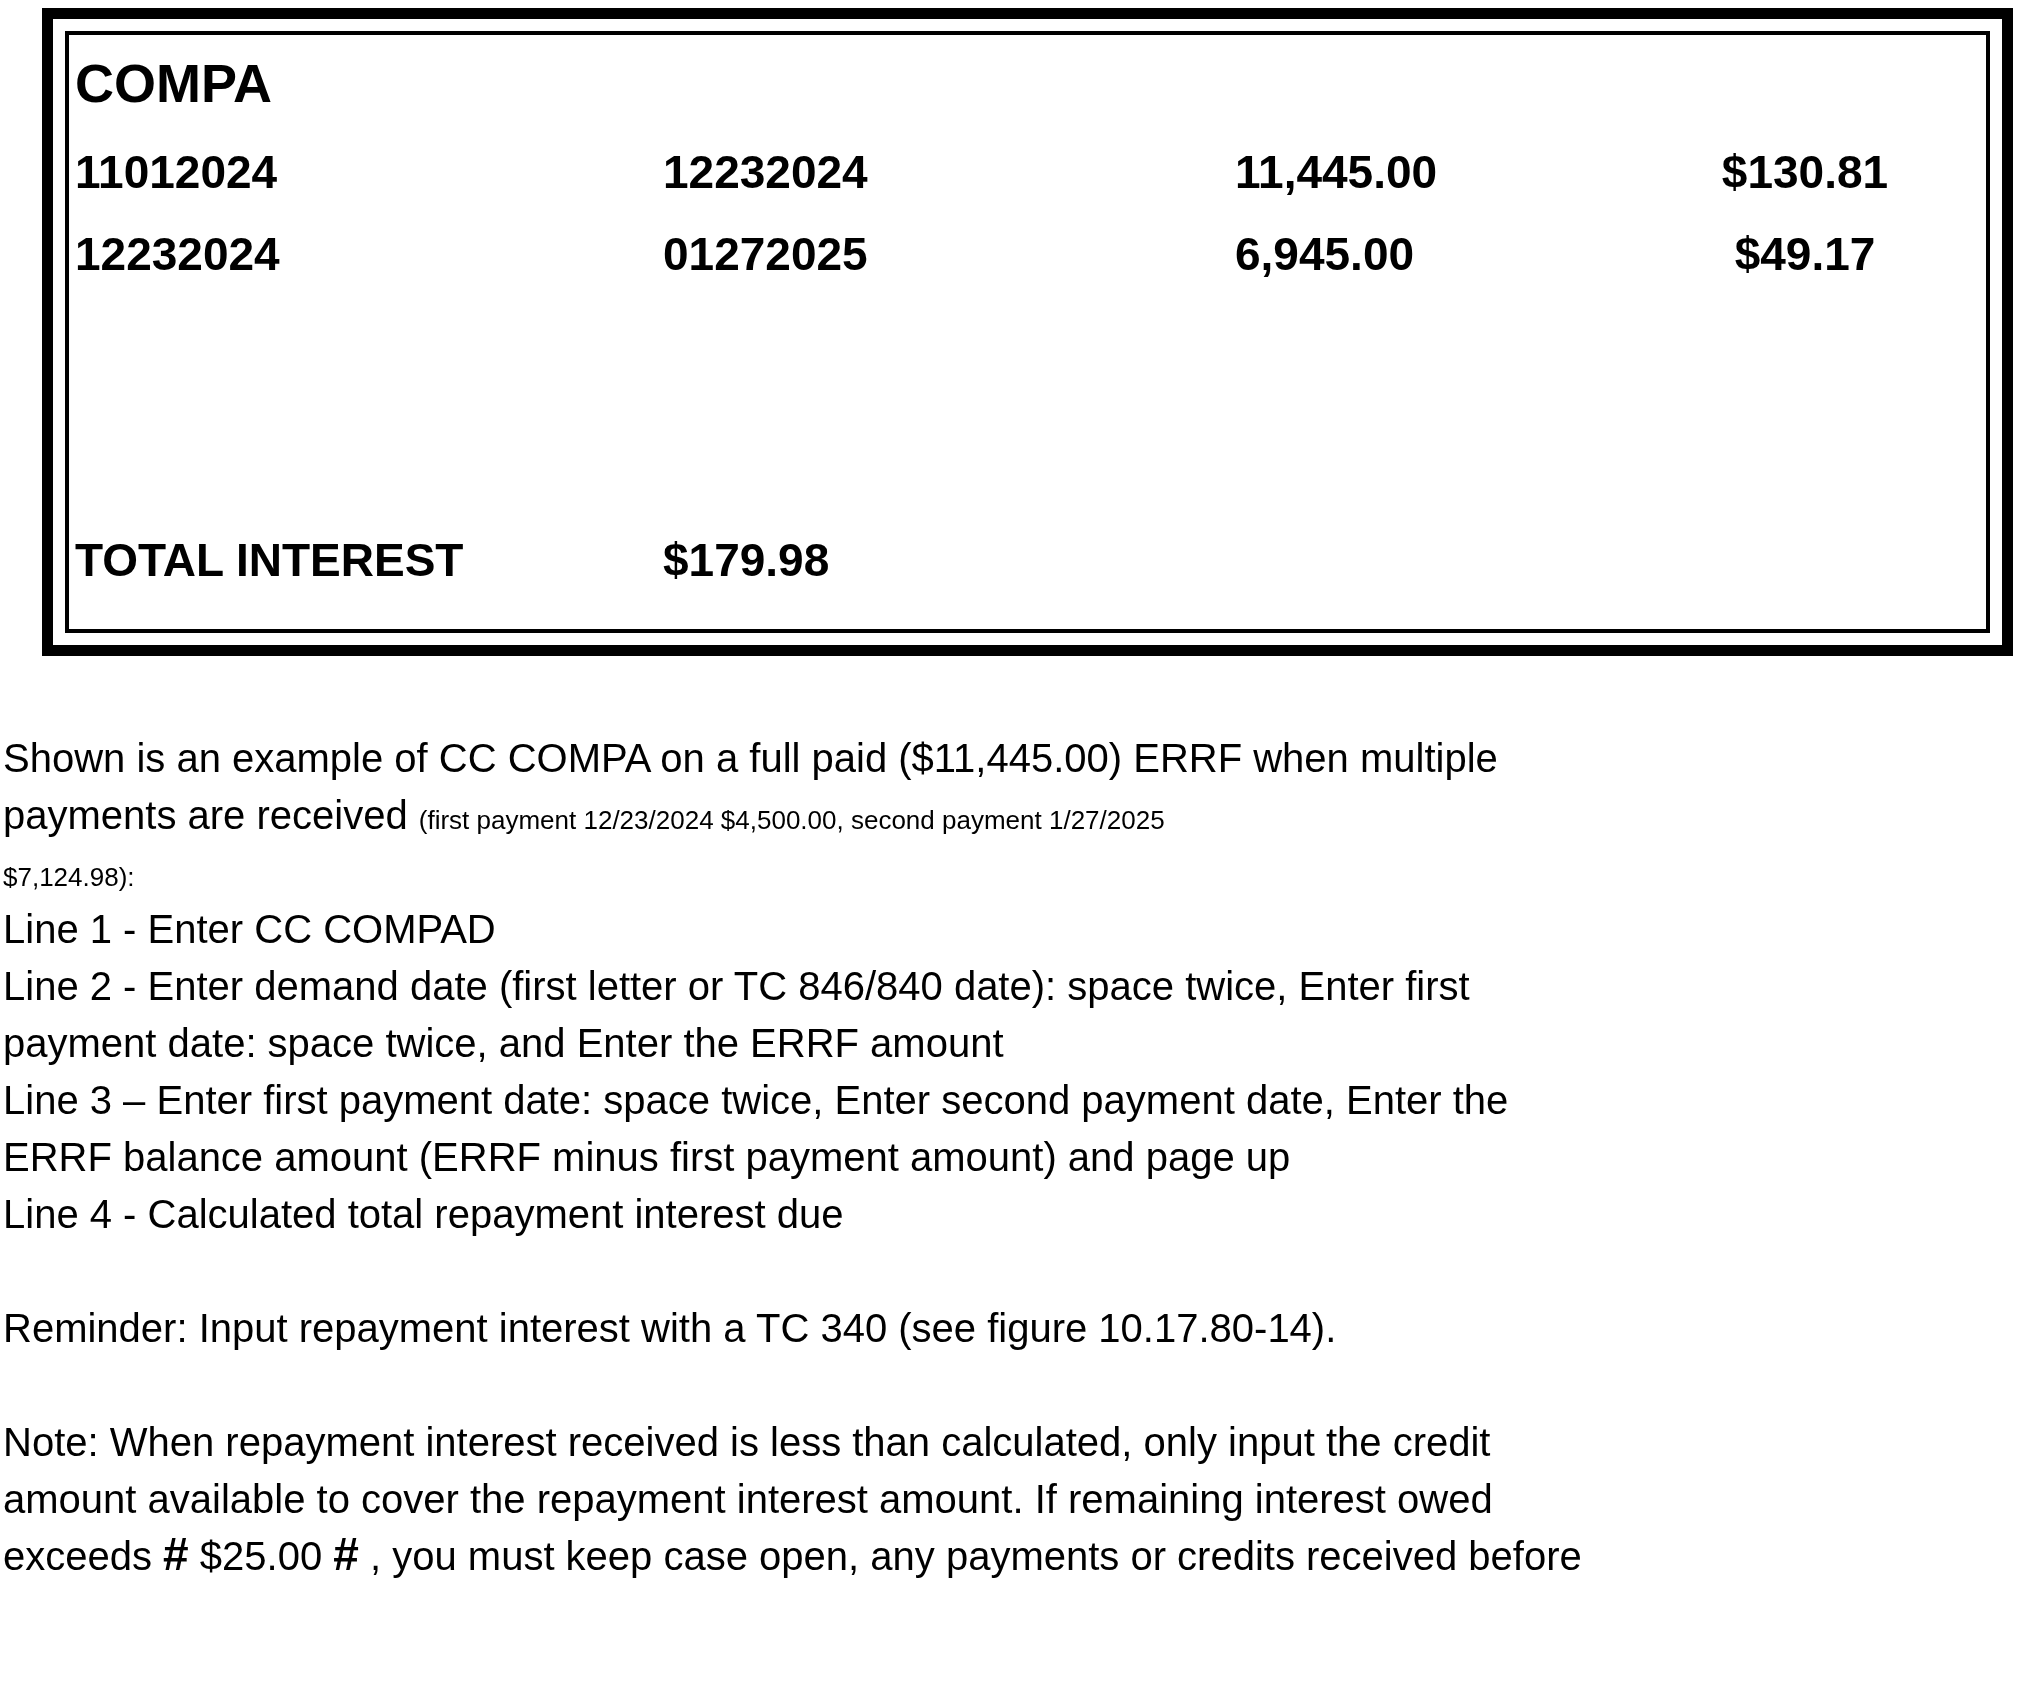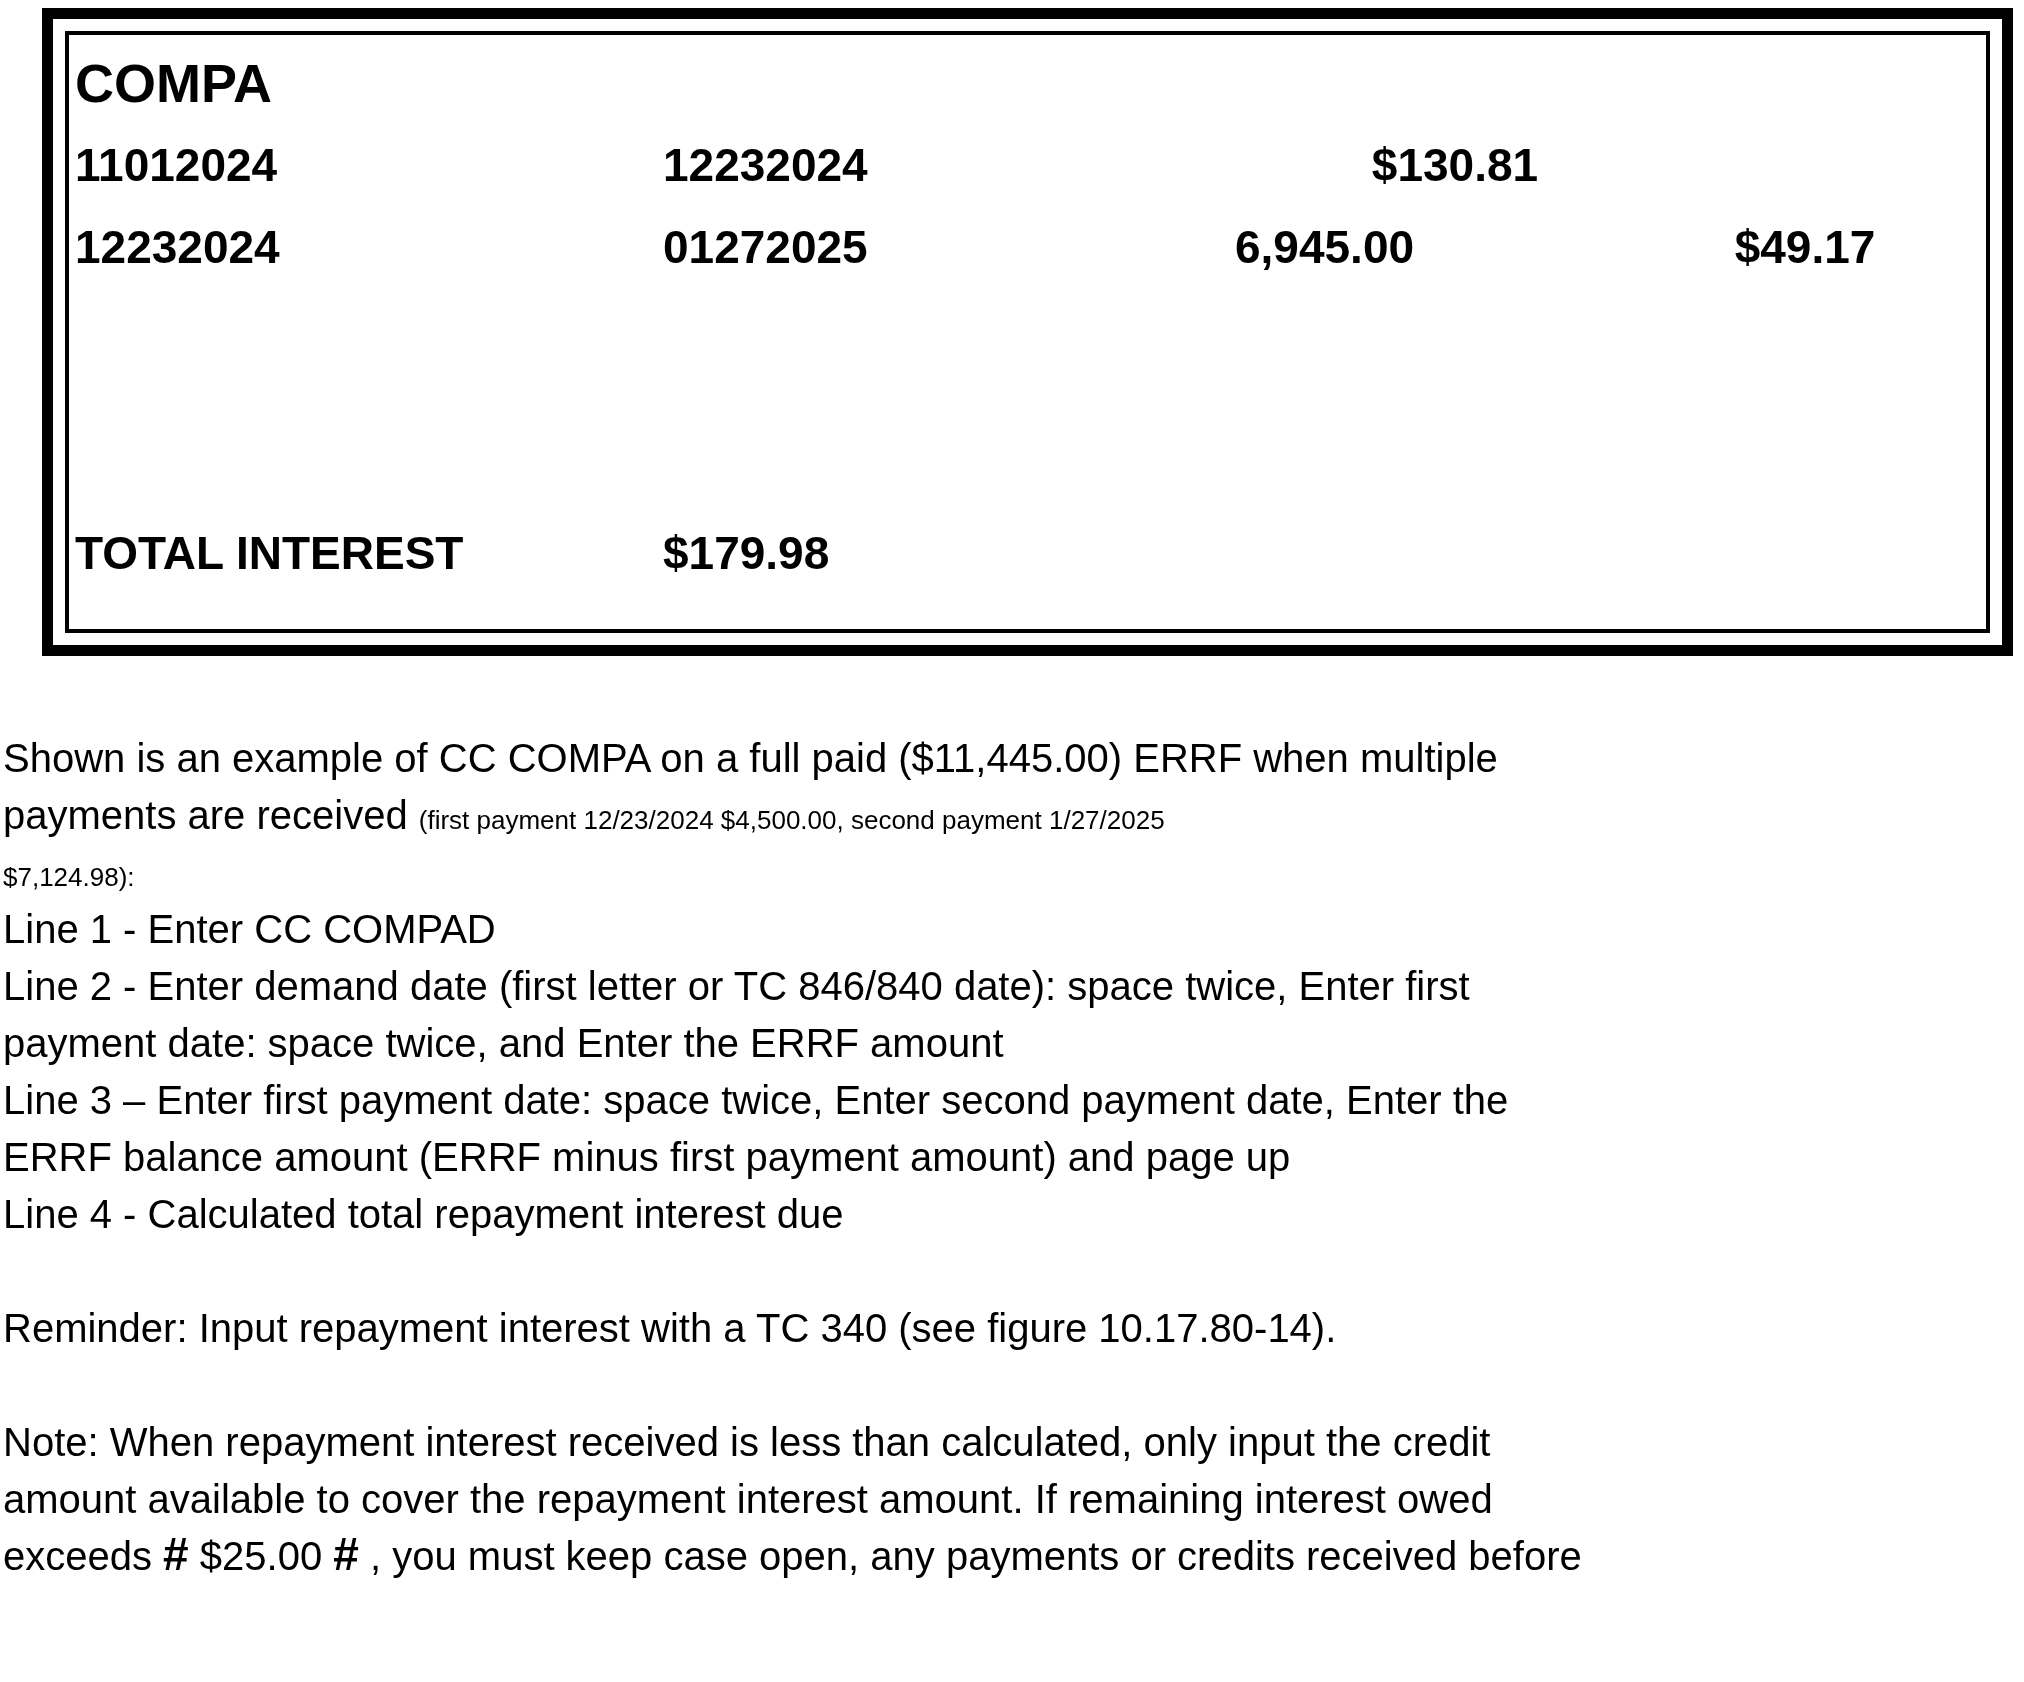--- a/index.html
+++ b/index.html
@@ -38,21 +38,21 @@
     margin-top: 4px;
   }
   .screen-row {
     display: grid;
     grid-template-columns: 588px 572px 440px 260px;
     font-weight: bold;
     font-size: 46px;
     line-height: 56px;
     white-space: nowrap;
   }
-  .row-1 { margin-top: 22px; }
+  .row-1 { margin-top: 29px; }
   .row-2 { margin-top: 26px; }
   .total-row { margin-top: 250px; }
   .cell.c4 { text-align: center; }
 
   
   .body-text {
     position: absolute;
     left: 3px;
     top: 728px;
     width: 2020px;
@@ -70,20 +70,21 @@
 <div class="page">
 
   <div class="screen-box">
     <div class="screen-inner">
 
       <div class="screen-title">COMPA</div>
 
       <div class="screen-row row-1">
         <span class="cell c1">11012024</span>
         <span class="cell c2">12232024</span>
+        <span class="cell c3">11,445.00</span>
         <span class="cell c4">$130.81</span>
       </div>
 
       <div class="screen-row row-2">
         <span class="cell c1">12232024</span>
         <span class="cell c2">01272025</span>
         <span class="cell c3">6,945.00</span>
         <span class="cell c4">$49.17</span>
       </div>
 

